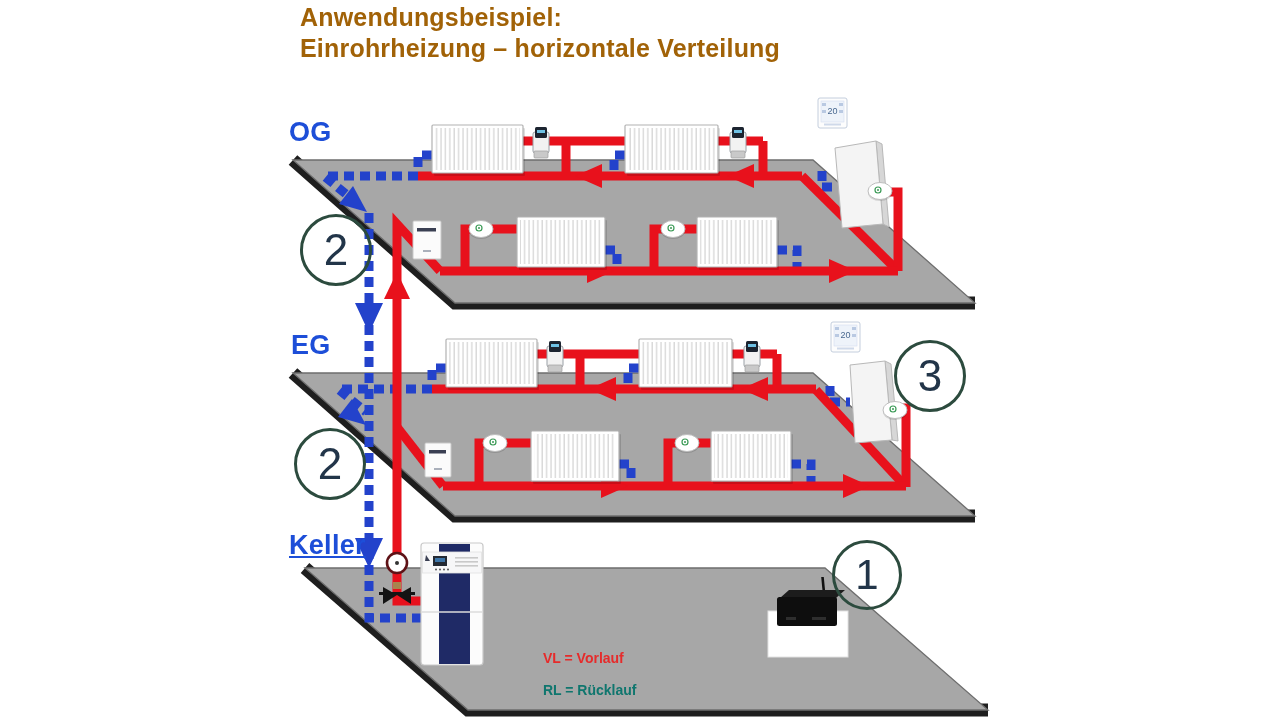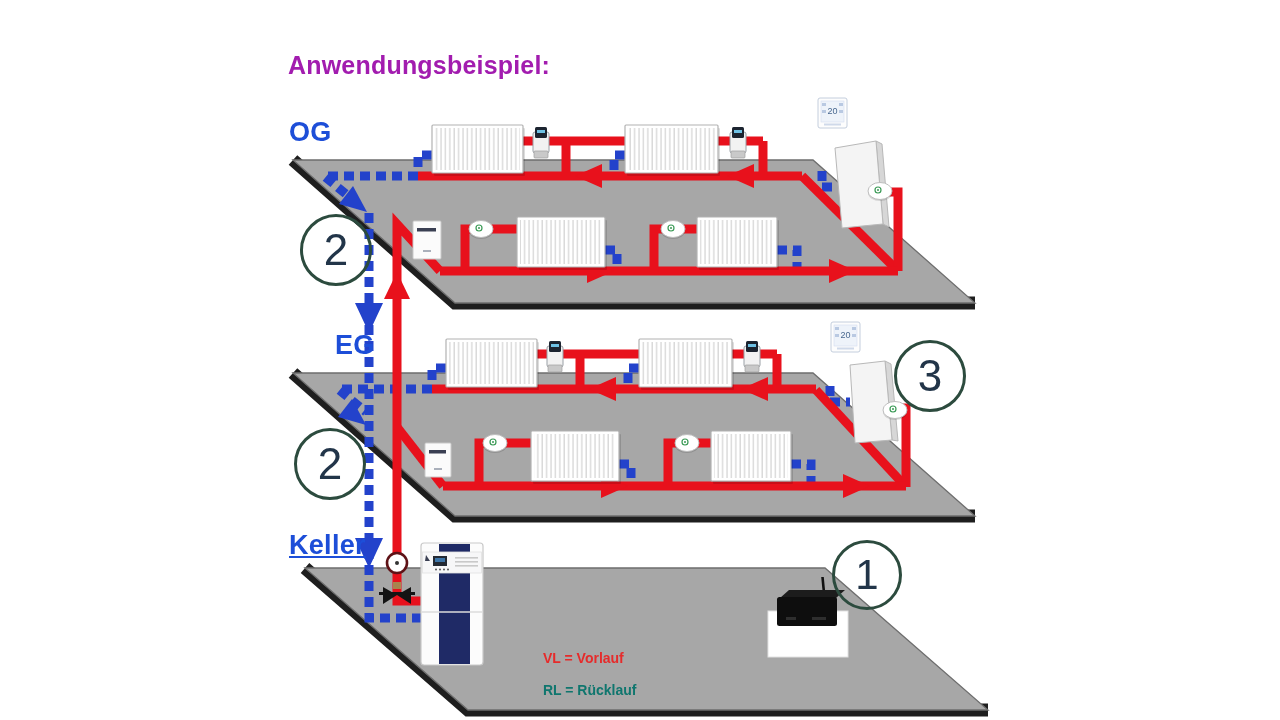--- a/index.html
+++ b/index.html
@@ -2,28 +2,28 @@
 <html><head>
 <meta charset="utf-8">
 <style>
   html,body{margin:0;padding:0;background:#e9e9e9;}
   .stage{
     position:relative;width:1280px;height:720px;background:#ffffff;
     font-family:"Liberation Sans", sans-serif;overflow:hidden;margin:0 auto;
   }
   .stage svg{position:absolute;left:0;top:0;}
   .title{
-    position:absolute;left:288px;top:2px;color:#a21caf;
-    font-size:25px;line-height:31px;font-weight:600;letter-spacing:.2px;margin-top:48px;
+    position:absolute;left:300px;top:2px;color:#a16207;
+    font-size:25px;line-height:31px;font-weight:600;letter-spacing:.2px;
   }
   .floor-label{
     position:absolute;color:#1d4ed8;font-size:27px;font-weight:600;letter-spacing:.3px;
   }
   .floor-label.og{left:289px;top:117px;}
-  .floor-label.eg{left:291px;top:330px;margin-left:44px;}
+  .floor-label.eg{left:291px;top:330px;}
   .floor-label.keller{left:289px;top:530px;text-decoration:underline;}
   .marker{
     position:absolute;border:3px solid #2c4b3e;border-radius:50%;
     display:flex;align-items:center;justify-content:center;
     color:#223549;font-weight:500;background:transparent;
     font-size:44px;box-sizing:border-box;
   }
   .marker.m2og{left:300px;top:214px;width:72px;height:72px;}
   .marker.m2eg{left:294px;top:428px;width:72px;height:72px;}
   .marker.m3  {left:894px;top:340px;width:72px;height:72px;}
@@ -277,20 +277,21 @@
   <line x1="822.5" y1="577" x2="824.5" y2="598" stroke="#111111" stroke-width="2.6"></line>
   <polygon points="780,598 789,590 845,590 836,598" fill="#1c1c1c"></polygon>
   <rect x="777" y="597" width="60" height="29" rx="2.5" fill="#0e0e0e"></rect>
   <rect x="786" y="617" width="10" height="3" fill="#2e2e2e"></rect>
   <rect x="812" y="617" width="14" height="3" fill="#2e2e2e"></rect>
 </g>
     </svg>
 
   <div class="title">
     <div>Anwendungsbeispiel:</div>
+    <div>Einrohrheizung – horizontale Verteilung</div>
   </div>
 
   <div class="floor-label og">OG</div>
   <div class="floor-label eg">EG</div>
   <div class="floor-label keller">Keller</div>
 
   <div class="marker m2og">2</div>
   <div class="marker m2eg">2</div>
   <div class="marker m3">3</div>
   <div class="marker m1">1</div>

